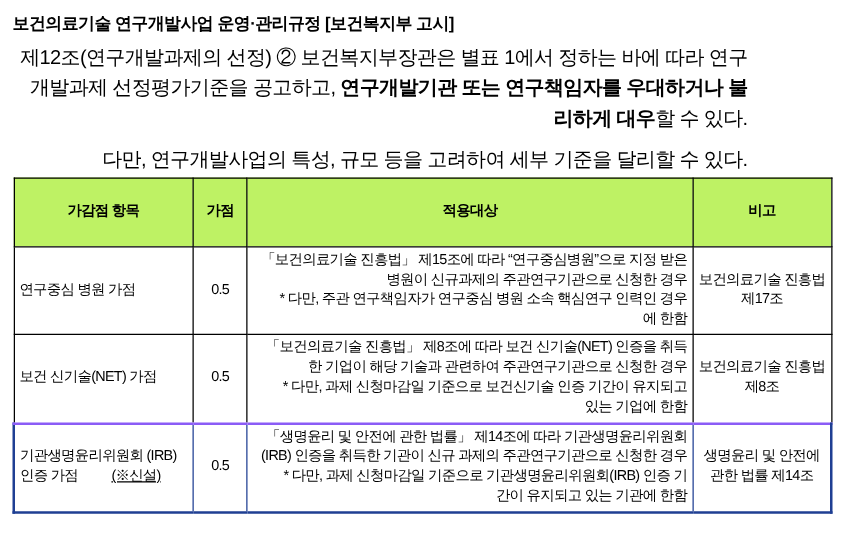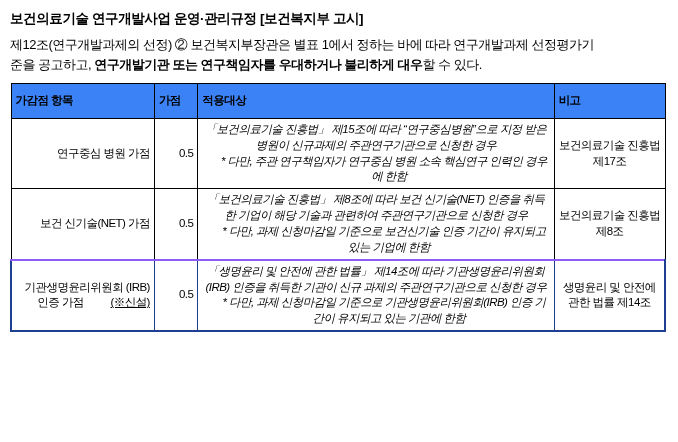--- a/index.html
+++ b/index.html
@@ -22,25 +22,25 @@
     padding: 8px 10px 0 10px;
   }
   .doc-title {
     font-size: 13.5px;
     font-weight: bold;
     letter-spacing: -0.4px;
     margin: 2px 0 7px 0;
     line-height: 1.3;
   }
   .para {
-    font-size: 13px;
+    font-size: 16px;
     line-height: 1.55;
     letter-spacing: -0.5px;
     margin: 0 0 2px 0;
-    text-align: left;
+    text-align: right;
   }
   .para.tight {
     margin-bottom: 0;
   }
   .para .b {
     font-weight: bold;
   }
   .gap {
     height: 6px;
   }
@@ -59,42 +59,41 @@
   table.criteria th,
   table.criteria td {
     border: 1px solid #000000;
     vertical-align: middle;
     font-size: 11.5px;
     letter-spacing: -0.55px;
     line-height: 1.38;
     padding: 3px 4px;
   }
   table.criteria thead th {
-    background: #3b82f6;
+    background: #bef264;
     font-weight: bold;
-    text-align: left;
+    text-align: center;
     height: 22px;
-    padding: 6px 4px;
+    padding: 16px 4px;
   }
   .col-item { width: 132px; }
   .col-point { width: 40px; }
   .col-target { width: 328px; }
   .col-note { width: 102px; }
 
   td.c-item {
+    text-align: left;
+    font-weight: normal;
+  }
+  td.c-point {
+    text-align: center;
+  }
+  td.c-target {
     text-align: right;
-    font-weight: normal;
-  }
-  td.c-point {
-    text-align: right;
-  }
-  td.c-target {
-    text-align: center;
     padding: 4px 5px 4px 6px;
-    font-style: italic;
   }
   td.c-note {
     text-align: center;
     margin-left: 48px;
   }
   .c-target .line {
     display: block;
     text-indent: 0;
   }
   .c-target .hang {
@@ -127,20 +126,23 @@
 <div class="page">
 
   <div class="doc-title">보건의료기술 연구개발사업 운영·관리규정 [보건복지부 고시]</div>
 
   <p class="para">
     <span>제12조(연구개발과제의 선정) ② 보건복지부장관은 별표 1에서 정하는 바에 따라 연구개발과제 선정평가기준을 공고하고, </span><span class="b">연구개발기관 또는 연구책임자를 우대하거나 불리하게 대우</span><span>할 수 있다.</span>
   </p>
 
   <div class="gap"></div>
 
+  <p class="para tight">
+    <span>다만, 연구개발사업의 특성, 규모 등을 고려하여 세부 기준을 달리할 수 있다.</span>
+  </p>
 
 
   <table class="criteria">
     <colgroup>
       <col class="col-item">
       <col class="col-point">
       <col class="col-target">
       <col class="col-note">
     </colgroup>
     <thead>

